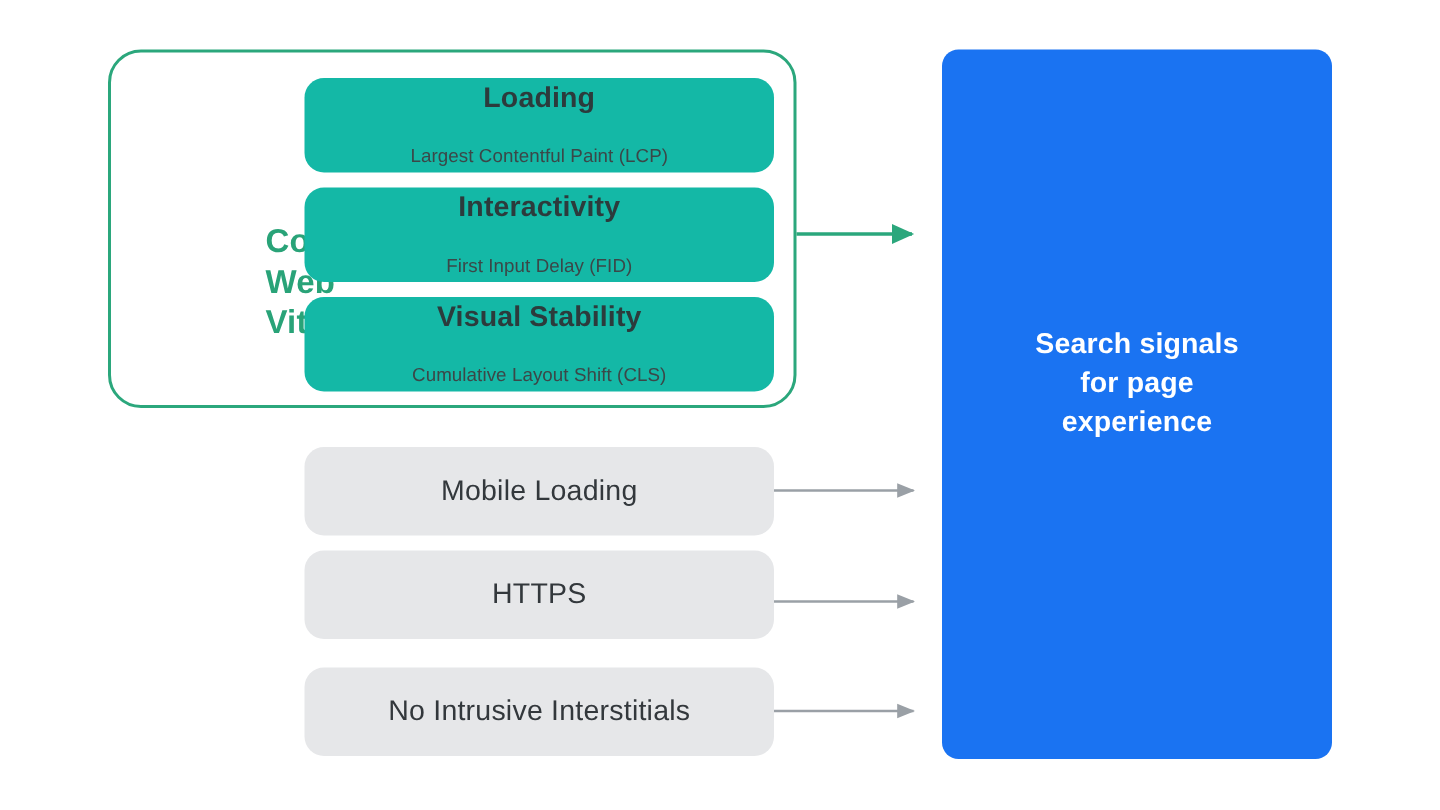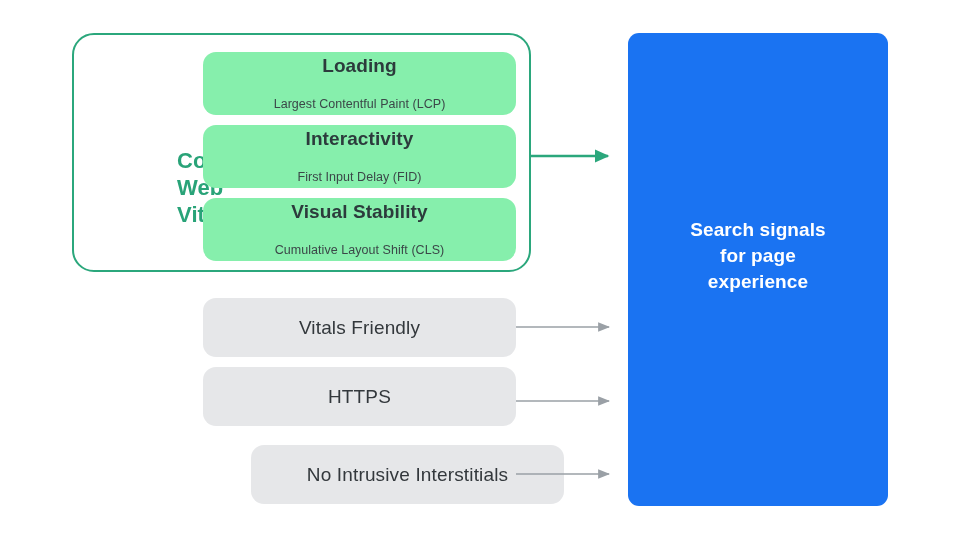--- a/index.html
+++ b/index.html
@@ -47,21 +47,21 @@
     text-align: left;
   }
   .cwv-label span { display: block; }
 
   
   .vital-card {
     position: absolute;
     left: 203px;
     width: 313px;
     height: 63px;
-    background: #86efac;
+    background: #14b8a6;
     border-radius: 13px;
     box-sizing: border-box;
     display: flex;
     flex-direction: column;
     align-items: center;
     justify-content: center;
   }
   .vital-card.v1 { top: 52px; }
   .vital-card.v2 { top: 125px; }
   .vital-card.v3 { top: 198px; }
@@ -89,21 +89,21 @@
     width: 313px;
     height: 59px;
     background: #E6E7E9;
     border-radius: 13px;
     display: flex;
     align-items: center;
     justify-content: center;
   }
   .signal-box.s1 { top: 298px; }
   .signal-box.s2 { top: 367px; }
-  .signal-box.s3 { top: 445px; margin-left: 48px; }
+  .signal-box.s3 { top: 445px; }
 
   .signal-label {
     font-size: 19px;
     font-weight: normal;
     color: #33383C;
     letter-spacing: 0.15px;
   }
 
   
   .search-panel {
@@ -162,21 +162,21 @@
     <div class="vital-title">Visual Stability</div>
     <div class="vital-sub">Cumulative Layout Shift (CLS)</div>
   </div>
 
   <div class="vital-card v2">
     <div class="vital-title">Interactivity</div>
     <div class="vital-sub">First Input Delay (FID)</div>
   </div>
 
   <div class="signal-box s1">
-    <span class="signal-label">Vitals Friendly</span>
+    <span class="signal-label">Mobile Loading</span>
   </div>
 
   <div class="signal-box s2">
     <span class="signal-label">HTTPS</span>
   </div>
 
   <div class="signal-box s3">
     <span class="signal-label">No Intrusive Interstitials</span>
   </div>
 

